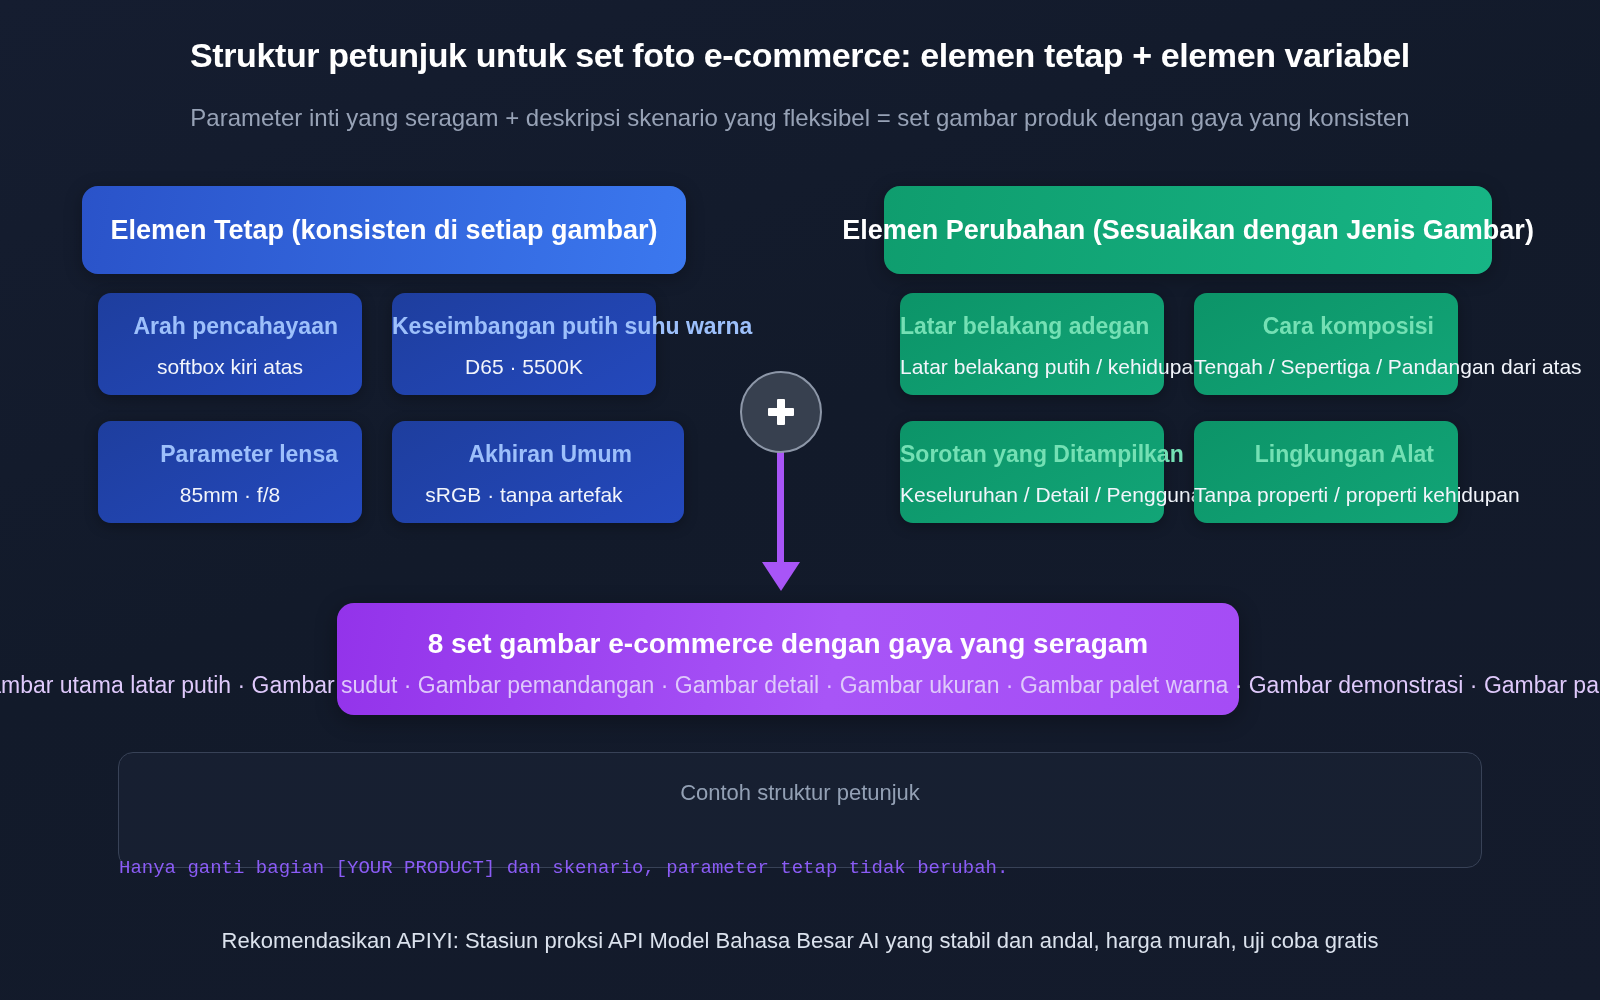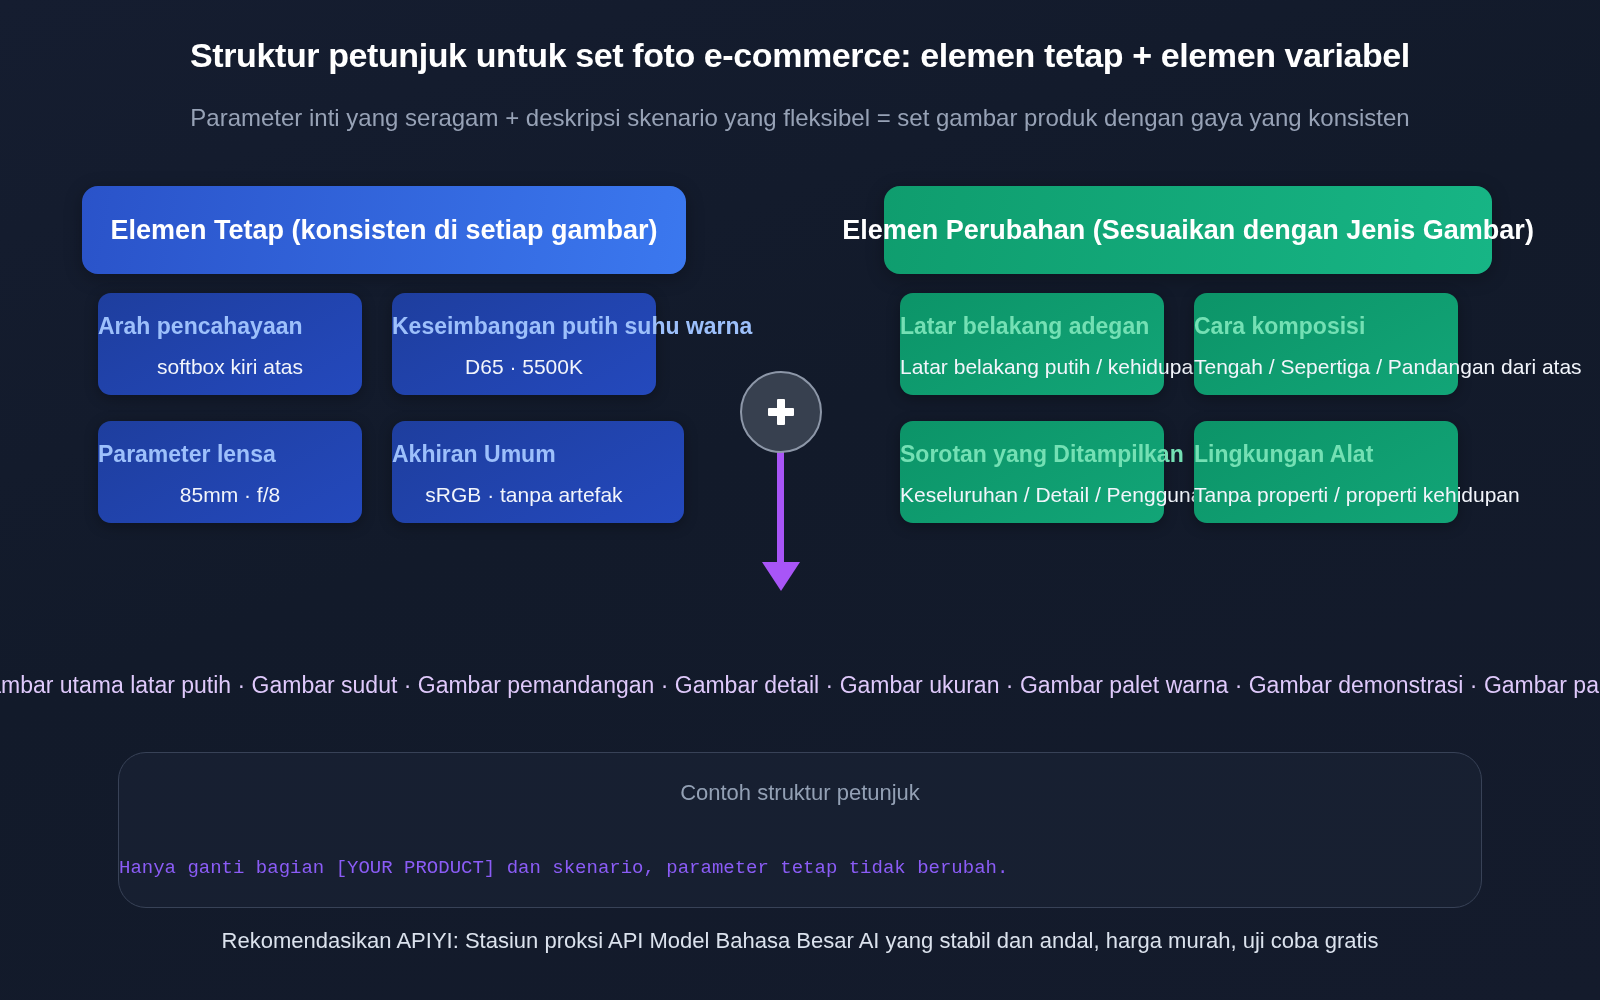--- a/index.html
+++ b/index.html
@@ -80,21 +80,21 @@
   }
   .card.blue  { background: linear-gradient(150deg, #1e3e9e 0%, #2449bd 100%); }
   .card.green { background: linear-gradient(150deg, #0c9468 0%, #12a577 100%); }
 
   
   .card-title {
     position: absolute;
     left: 0;
     top: 20px;
     width: 240px;
-    text-align: left;
+    text-align: right;
     font-size: 23px;
     font-weight: 700;
     white-space: nowrap;
     overflow: visible;
   }
   .card.blue  .card-title { color: #9dc0fb; }
   .card.green .card-title { color: #74e0b4; }
 
   .card-sub {
     position: absolute;
@@ -206,24 +206,24 @@
     white-space: nowrap;
     z-index: 4;
   }
 
   
   .example-box {
     position: absolute;
     left: 118px;
     top: 752px;
     width: 1364px;
-    height: 156px;
+    height: 116px;
     box-sizing: border-box;
     border: 1px solid #384257;
-    border-radius: 28px;
+    border-radius: 15px;
     background: rgba(28,36,54,0.55);
   }
   .example-label {
     position: absolute;
     left: 0; right: 0;
     top: 27px;
     text-align: center;
     color: #93a0b4;
     font-size: 22px;
     white-space: nowrap;
@@ -309,20 +309,23 @@
     <div class="card-title">Lingkungan Alat</div>
     <div class="card-sub">Tanpa properti / properti kehidupan</div>
   </div>
 
   <div class="plus-node">
     <span class="plus-glyph"></span>
   </div>
   <div class="arrow-line"></div>
   <div class="arrow-head"></div>
 
+  <div class="result-bar">
+    <div class="result-title">8 set gambar e-commerce dengan gaya yang seragam</div>
+  </div>
   <div class="result-list">Gambar utama latar putih · Gambar sudut · Gambar pemandangan · Gambar detail · Gambar ukuran · Gambar palet warna · Gambar demonstrasi · Gambar paket</div>
 
   <div class="example-box">
     <div class="example-label">Contoh struktur petunjuk</div>
     <div class="example-note">Hanya ganti bagian [YOUR PRODUCT] dan skenario, parameter tetap tidak berubah.</div>
   </div>
 
   <div class="footer-note">Rekomendasikan APIYI: Stasiun proksi API Model Bahasa Besar AI yang stabil dan andal, harga murah, uji coba gratis</div>
 
 </div>

